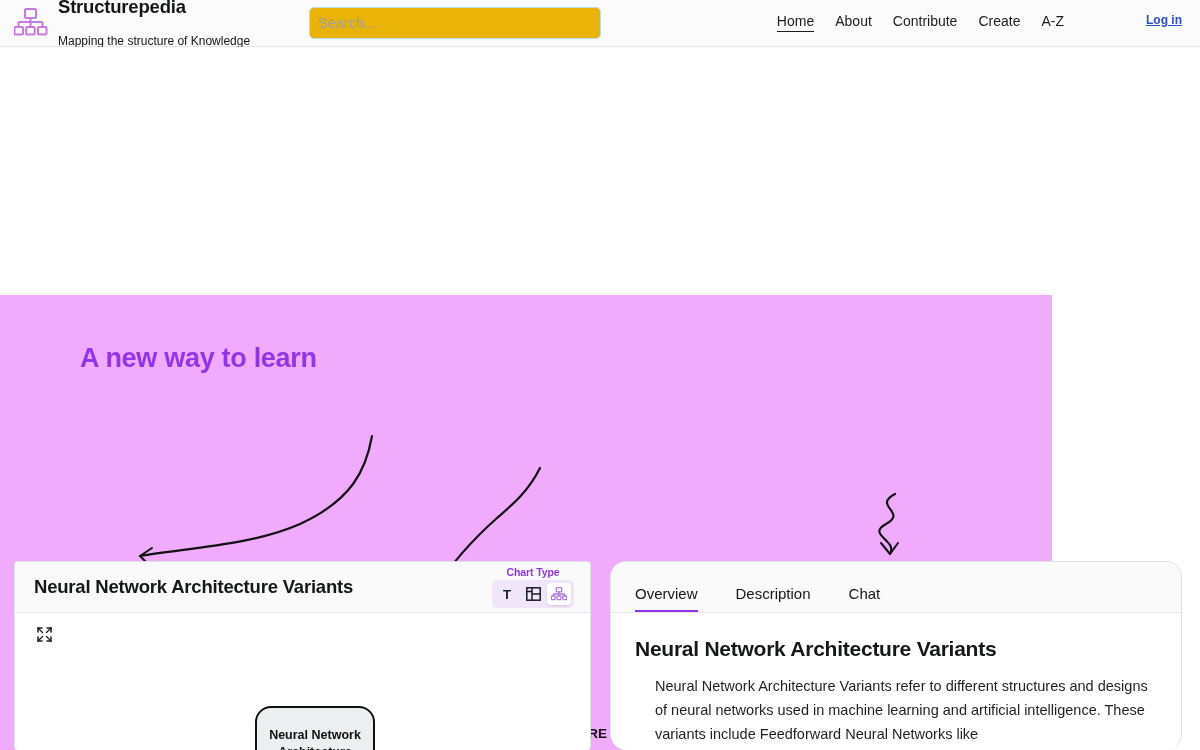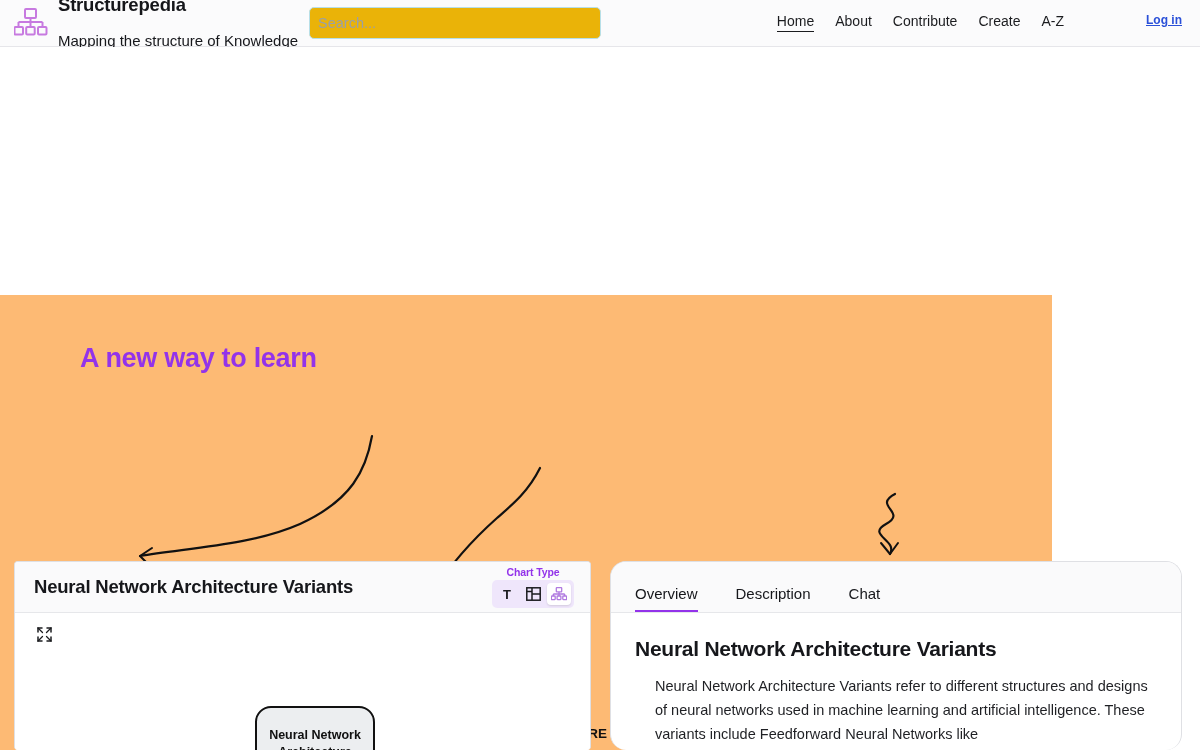--- a/index.html
+++ b/index.html
@@ -16,21 +16,21 @@
     background: #fbfbfc; border-bottom: 1px solid #e6e6ea;
     display: flex; align-items: center;
   }
   .brand { display: flex; align-items: center; margin-left: 14px; }
   .logo-icon { width: 34px; height: 32px; flex: 0 0 auto; }
   .brand-text { margin-left: 10px; }
   .brand-title {
     font-size: 18.5px; font-weight: 700; color: #15161a;
     letter-spacing: -0.2px; line-height: 1.05;
   }
-  .brand-sub { font-size: 15px; color: #16171b; line-height: 1.25; margin-top: 18px; }
+  .brand-sub { font-size: 12px; color: #16171b; line-height: 1.25; margin-top: 18px; }
 
   .search-wrap { position: absolute; left: 309px; top: 7px; }
   .search-input {
     width: 292px; height: 32px; border: 1px solid #b7dfe8; border-radius: 5px;
     background: #eab308; padding: 0 8px; font-size: 14.5px;
     font-family: "Liberation Sans", sans-serif; color: #333; outline: none;
   }
   .search-input::placeholder { color: #9aa0a6; }
 
   .nav { position: absolute; right: 136px; top: 14px; display: flex; gap: 21px; margin-left: 48px; }
@@ -58,21 +58,21 @@
     position: absolute; left: 160px; top: 159px;
     font-size: 32px; font-weight: 700; letter-spacing: -0.4px;
     background: linear-gradient(95deg, #9b30e0 0%, #8a44ea 18%, #6f6ff0 42%, #56a9e8 68%, #4ec8dd 100%);
     -webkit-background-clip: text; background-clip: text;
     -webkit-text-fill-color: transparent; color: transparent;
   }
 
   
   .learn {
     position: absolute; top: 295px; left: 0; width: 1052px; height: 455px;
-    background: #fdba74;
+    background: #f0abfc;
   }
   .learn-heading {
     position: absolute; left: 80px; top: 48px;
     font-size: 27px; font-weight: 700; color: #9333ea; letter-spacing: -0.3px;
   }
   .step { position: absolute; }
   .step-title {
     font-size: 13.5px; font-weight: 700; color: #111; letter-spacing: 0.1px;
     white-space: nowrap;
   }

